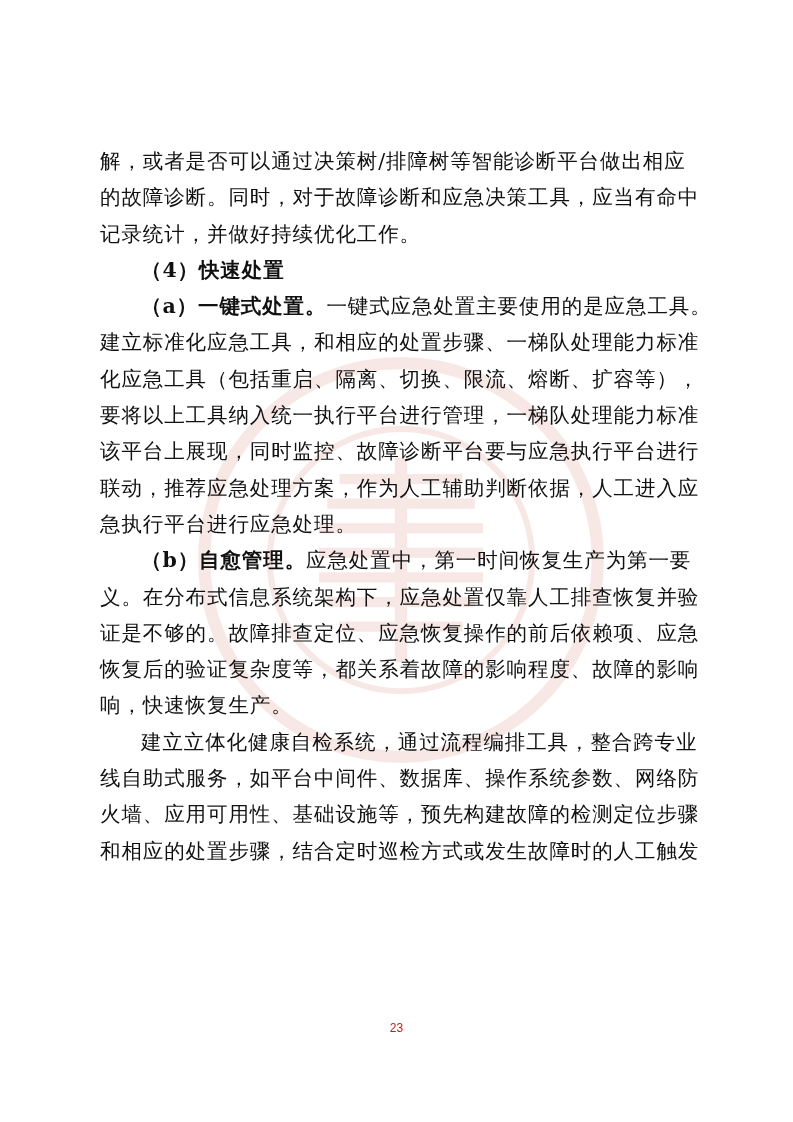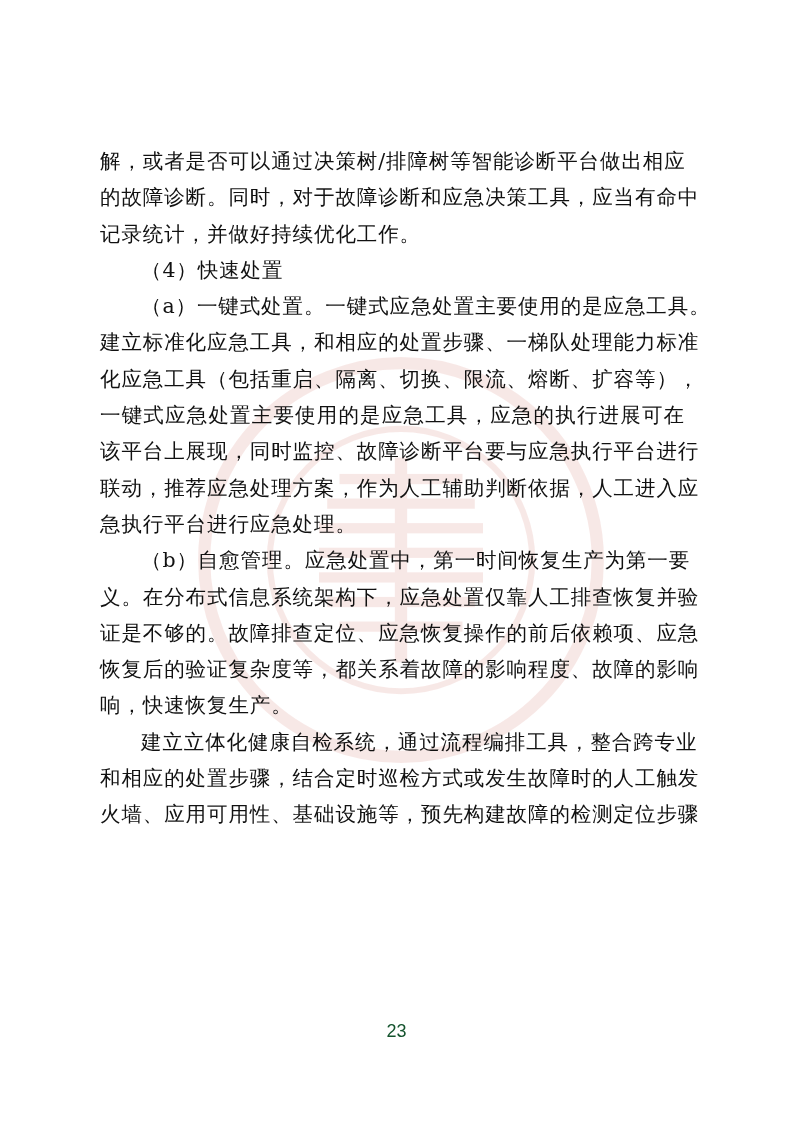--- a/index.html
+++ b/index.html
@@ -5,23 +5,23 @@
   html, body { margin: 0; padding: 0; background: #ffffff; }
   body { width: 793px; height: 1122px; position: relative; overflow: hidden;
          font-family: "DejaVu Serif", "Liberation Serif", serif; color: #111; }
   .watermark { position: absolute; left: 196px; top: 355px; width: 410px; height: 410px;
                pointer-events: none; opacity: 0.11; }
   .content { position: absolute; left: 100px; top: 143px; width: 585px; }
   .line { font-size: 20.5px; line-height: 36.3px; height: 36.3px; white-space: nowrap;
           letter-spacing: 0.9px; text-align: justify; text-align-last: justify; }
   .line.last { text-align-last: left; }
   .indent { padding-left: 41px; }
-  .bold { font-weight: normal; }
+  .bold { font-weight: bold; }
   .page-number { position: absolute; top: 1021px; left: 0; width: 793px; text-align: center;
-                 font-family: "Liberation Sans", sans-serif; font-size: 18px; color: #14532d; }
+                 font-family: "Liberation Sans", sans-serif; font-size: 12px; color: #b91c1c; }
 </style>
 </head>
 <body>
 
 <svg class="watermark" viewBox="0 0 200 200">
   <circle cx="100" cy="100" r="96" fill="none" stroke="#c0392b" stroke-width="6"></circle>
   <circle cx="100" cy="100" r="64" fill="none" stroke="#c0392b" stroke-width="3"></circle>
   <g fill="#c0392b">
     <rect x="70" y="58" width="60" height="5"></rect>
     <rect x="64" y="70" width="72" height="5"></rect>
@@ -40,34 +40,35 @@
     <div class="line">的故障诊断。同时，对于故障诊断和应急决策工具，应当有命中</div>
     <div class="line last">记录统计，并做好持续优化工作。</div>
   </div>
 
   <div class="line last indent bold">（4）快速处置</div>
 
   <div>
     <div class="line indent"><span class="bold">（a）一键式处置。</span><span>一键式应急处置主要使用的是应急工具。</span></div>
     <div class="line">建立标准化应急工具，和相应的处置步骤、一梯队处理能力标准</div>
     <div class="line">化应急工具（包括重启、隔离、切换、限流、熔断、扩容等），</div>
-    <div class="line">一键式应急处置主要使用的是应急工具，应急的执行进展可在</div>
+    <div class="line">要将以上工具纳入统一执行平台进行管理，一梯队处理能力标准</div>
     <div class="line">该平台上展现，同时监控、故障诊断平台要与应急执行平台进行</div>
     <div class="line">联动，推荐应急处理方案，作为人工辅助判断依据，人工进入应</div>
     <div class="line last">急执行平台进行应急处理。</div>
   </div>
 
   <div>
     <div class="line indent"><span class="bold">（b）自愈管理。</span><span>应急处置中，第一时间恢复生产为第一要</span></div>
     <div class="line">义。在分布式信息系统架构下，应急处置仅靠人工排查恢复并验</div>
     <div class="line">证是不够的。故障排查定位、应急恢复操作的前后依赖项、应急</div>
     <div class="line">恢复后的验证复杂度等，都关系着故障的影响程度、故障的影响</div>
     <div class="line last">响，快速恢复生产。</div>
   </div>
 
   <div>
     <div class="line indent">建立立体化健康自检系统，通过流程编排工具，整合跨专业</div>
+    <div class="line">线自助式服务，如平台中间件、数据库、操作系统参数、网络防</div>
+    <div class="line">火墙、应用可用性、基础设施等，预先构建故障的检测定位步骤</div>
     <div class="line">和相应的处置步骤，结合定时巡检方式或发生故障时的人工触发</div>
-    <div class="line">火墙、应用可用性、基础设施等，预先构建故障的检测定位步骤</div>
   </div>
 </div>
 
 <div class="page-number">23</div>
 
 </body></html>

